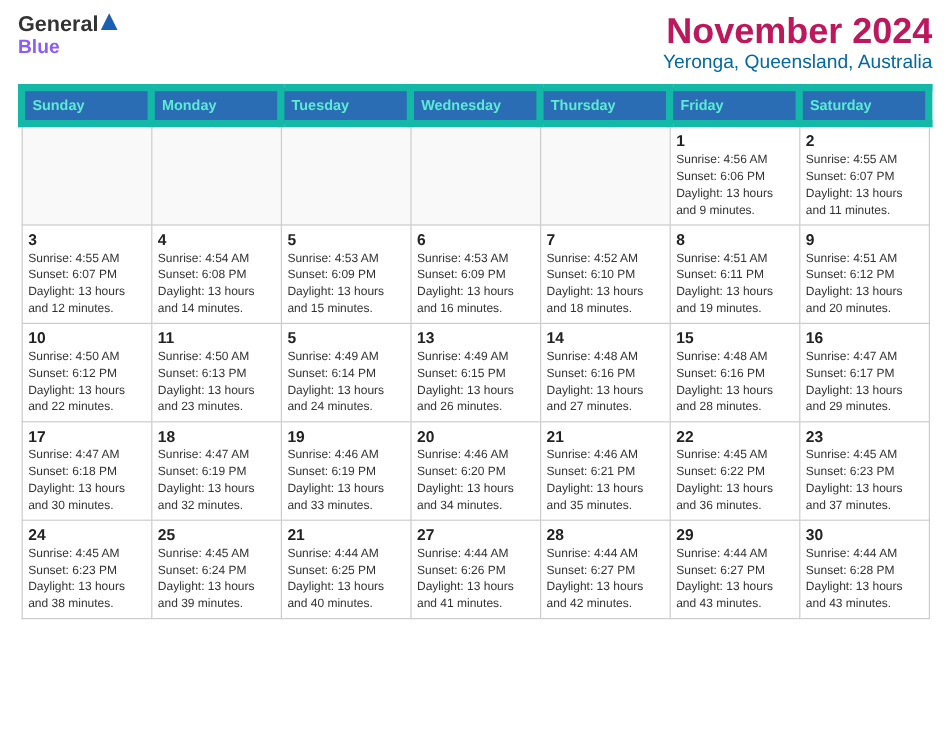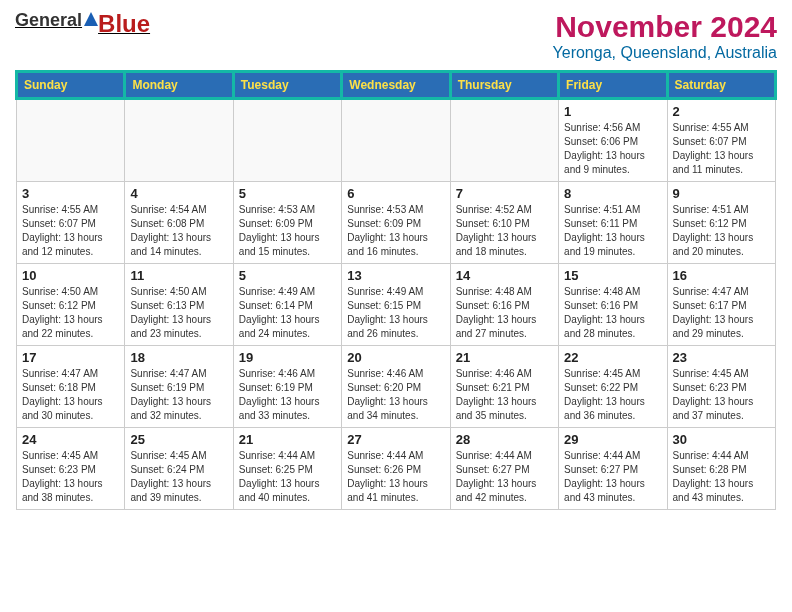--- a/index.html
+++ b/index.html
@@ -15,23 +15,22 @@
       padding: 10px 15px 5px 15px;
     }
     .header {
       display: flex;
       align-items: flex-start;
       justify-content: space-between;
       margin-bottom: 8px;
     }
     .logo {
       display: flex;
-      flex-direction: row;
+      flex-direction: column;
       align-items: flex-start;
-      text-decoration: underline;
     }
     .logo-row {
       display: flex;
       align-items: center;
     }
     .title-block {
       text-align: right;
     }
     .main-title {
       font-size: 30px;
@@ -42,25 +41,25 @@
       font-size: 16px;
       color: #0369a1;
     }
     .calendar {
       width: 100%;
       border-collapse: collapse;
       table-layout: fixed;
     }
     .calendar th {
       background: #2a6db5;
-      color: #fde047;
+      color: #5eead4;
       text-align: left;
       padding: 5px 6px;
       font-size: 12px;
-      border: 3px solid #14b8a6;
+      border: 6px solid #14b8a6;
     }
     .calendar td {
       border: 1px solid #ccc;
       vertical-align: top;
       padding: 4px 5px;
       font-size: 10px;
       color: #333;
       height: 82px;
       background: #fff;
     }
@@ -88,21 +87,21 @@
     <div class="logo">
       <div class="logo-row">
         <span style="font-size:18px;font-weight:bold;color:#333;">General</span>
         <span style="display:inline-block;margin-left:2px;">
           <svg width="14" height="14" viewBox="0 0 14 14">
             <polygon points="7,0 14,14 0,14" fill="#1a5fb4"></polygon>
           </svg>
         </span>
       </div>
       <div>
-        <span style="font-size:24px;font-weight:bold;color:#b91c1c;">Blue</span>
+        <span style="font-size:16px;font-weight:bold;color:#8b5cf6;">Blue</span>
       </div>
     </div>
     <div class="title-block">
       <div class="main-title">November 2024</div>
       <div class="sub-title">Yeronga, Queensland, Australia</div>
     </div>
   </div>
 
   <table class="calendar">
     <thead>

